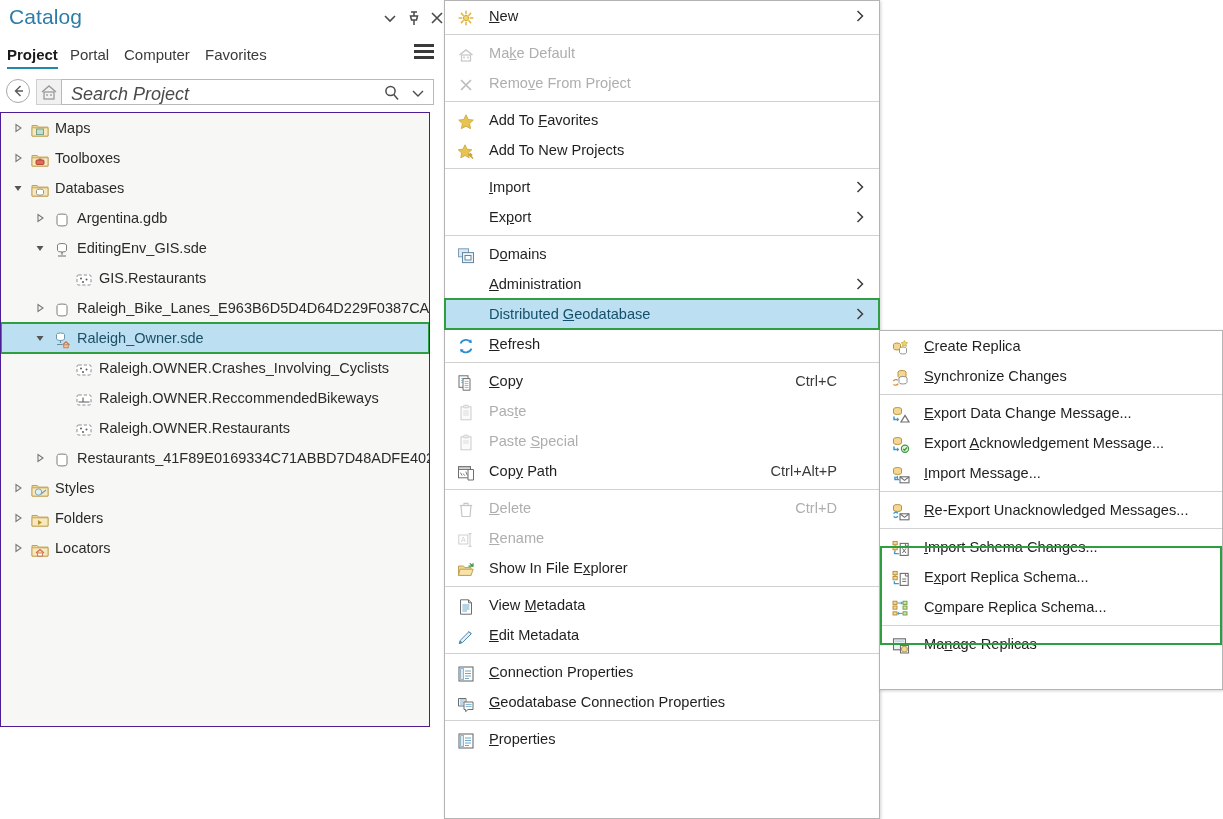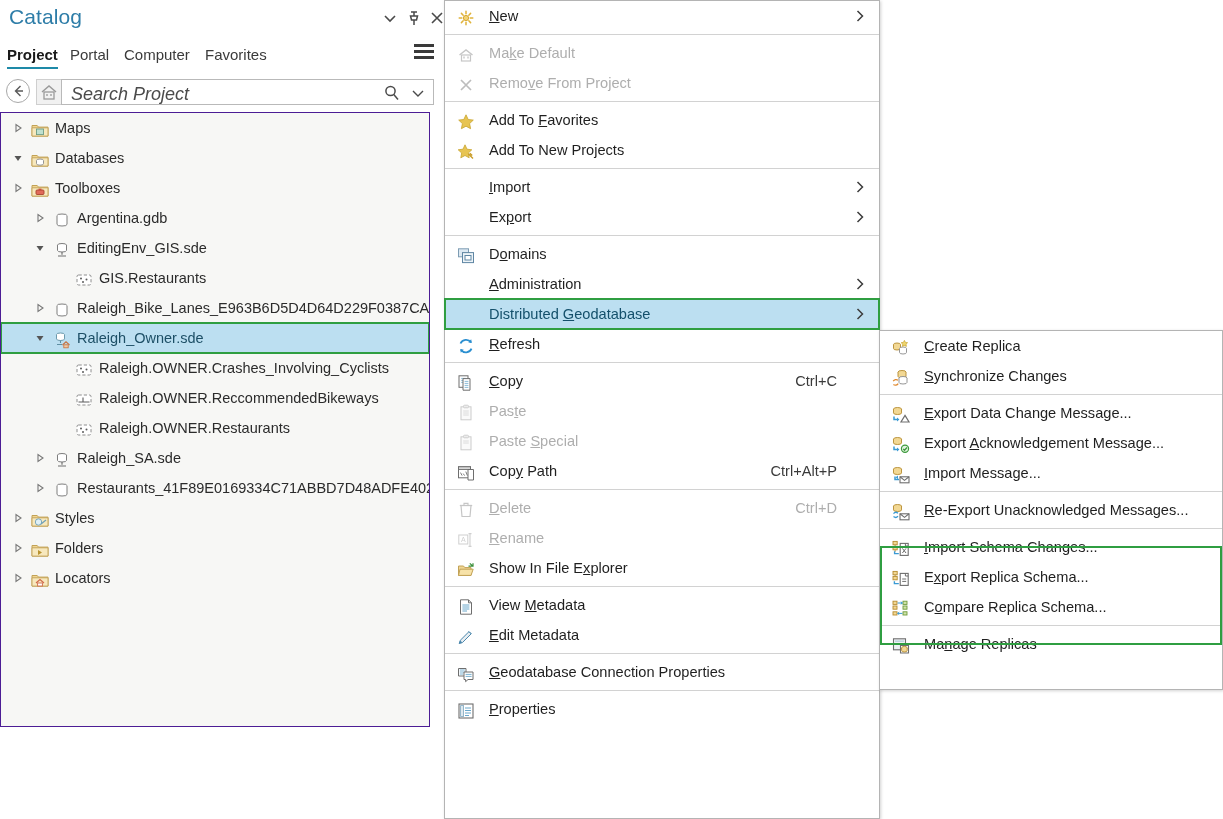--- a/index.html
+++ b/index.html
@@ -300,44 +300,44 @@
         <span class="ticon" style="left:30px"><svg width="18" height="18" viewBox="0 0 18 18">
             <path d="M1 4.5 h5.2 l1.3 1.6 H17 v9 H1 z" fill="#f0d694" stroke="#c2a256" stroke-width="1"></path>
             <path d="M1 6.8 h16 v8.3 H1 z" fill="#f7e8bd" stroke="#c2a256" stroke-width=".9"></path>
             <rect x="5.5" y="8" width="7" height="5.6" fill="#bfe0cf" stroke="#6d9c85" stroke-width=".9"></rect>
           </svg></span>
         <span class="tlabel" style="left:54px">Maps</span>
       </div>
       <div class="tree-row">
         <span class="twisty" style="left:10px;display:flex;align-items:center;justify-content:center;">
           <svg width="10" height="10" viewBox="0 0 10 10">
+            <path d="M3 1.5 L3 8.5 L8 5 Z" fill="none" stroke="#777" stroke-width="1.1"></path>
+          </svg>
+        </span>
+        <span class="ticon" style="left:30px"><svg width="18" height="18" viewBox="0 0 18 18">
+            <path d="M1 4.5 h5.2 l1.3 1.6 H17 v9 H1 z" fill="#f0d694" stroke="#c2a256" stroke-width="1"></path>
+            <path d="M1 6.8 h16 v8.3 H1 z" fill="#f7e8bd" stroke="#c2a256" stroke-width=".9"></path>
+            <rect x="5" y="9" width="8" height="4.5" rx="1" fill="#e06a5a" stroke="#a8432f" stroke-width=".9"></rect>
+            <rect x="7.5" y="7.6" width="3" height="1.6" fill="#c9503c"></rect>
+          </svg></span>
+        <span class="tlabel" style="left:54px">Toolboxes</span>
+      </div>
+      <div class="tree-row">
+        <span class="twisty" style="left:10px;display:flex;align-items:center;justify-content:center;">
+          <svg width="10" height="10" viewBox="0 0 10 10">
             <path d="M1.5 3 L8.5 3 L5 8 Z" fill="#555"></path>
           </svg>
         </span>
         <span class="ticon" style="left:30px"><svg width="18" height="18" viewBox="0 0 18 18">
             <path d="M1 4.5 h5.2 l1.3 1.6 H17 v9 H1 z" fill="#f0d694" stroke="#c2a256" stroke-width="1"></path>
             <path d="M1 6.8 h16 v8.3 H1 z" fill="#f7e8bd" stroke="#c2a256" stroke-width=".9"></path>
             <ellipse cx="9" cy="9.6" rx="3.5" ry="1.6" fill="#ffffff" stroke="#8a8a8a" stroke-width=".9"></ellipse>
             <path d="M5.5 9.6 v3 a3.5 1.6 0 0 0 7 0 v-3" fill="#ffffff" stroke="#8a8a8a" stroke-width=".9"></path>
           </svg></span>
         <span class="tlabel" style="left:54px">Databases</span>
-      </div>
-      <div class="tree-row">
-        <span class="twisty" style="left:10px;display:flex;align-items:center;justify-content:center;">
-          <svg width="10" height="10" viewBox="0 0 10 10">
-            <path d="M3 1.5 L3 8.5 L8 5 Z" fill="none" stroke="#777" stroke-width="1.1"></path>
-          </svg>
-        </span>
-        <span class="ticon" style="left:30px"><svg width="18" height="18" viewBox="0 0 18 18">
-            <path d="M1 4.5 h5.2 l1.3 1.6 H17 v9 H1 z" fill="#f0d694" stroke="#c2a256" stroke-width="1"></path>
-            <path d="M1 6.8 h16 v8.3 H1 z" fill="#f7e8bd" stroke="#c2a256" stroke-width=".9"></path>
-            <rect x="5" y="9" width="8" height="4.5" rx="1" fill="#e06a5a" stroke="#a8432f" stroke-width=".9"></rect>
-            <rect x="7.5" y="7.6" width="3" height="1.6" fill="#c9503c"></rect>
-          </svg></span>
-        <span class="tlabel" style="left:54px">Toolboxes</span>
       </div>
       <div class="tree-row">
         <span class="twisty" style="left:32px;display:flex;align-items:center;justify-content:center;">
           <svg width="10" height="10" viewBox="0 0 10 10">
             <path d="M3 1.5 L3 8.5 L8 5 Z" fill="none" stroke="#777" stroke-width="1.1"></path>
           </svg>
         </span>
         <span class="ticon" style="left:52px"><svg width="18" height="18" viewBox="0 0 18 18">
             <ellipse cx="9" cy="4.6" rx="5" ry="1.6" fill="#ffffff" stroke="#6f6f6f" stroke-width=".9"></ellipse>
             <path d="M4 4.6 v8.8 a5 1.6 0 0 0 10 0 v-8.8" fill="#ffffff" stroke="#6f6f6f" stroke-width=".9"></path>
@@ -418,33 +418,20 @@
           </svg></span>
         <span class="tlabel" style="left:98px">Raleigh.OWNER.Restaurants</span>
       </div>
       <div class="tree-row">
         <span class="twisty" style="left:32px;display:flex;align-items:center;justify-content:center;">
           <svg width="10" height="10" viewBox="0 0 10 10">
             <path d="M3 1.5 L3 8.5 L8 5 Z" fill="none" stroke="#777" stroke-width="1.1"></path>
           </svg>
         </span>
         <span class="ticon" style="left:52px"><svg width="18" height="18" viewBox="0 0 18 18">
-            <ellipse cx="9" cy="4.1" rx="4.5" ry="1.6" fill="#ffffff" stroke="#6f6f6f" stroke-width=".9"></ellipse>
-            <path d="M4.5 4.1 v5.3 a4.5 1.6 0 0 0 9 0 v-5.3" fill="#ffffff" stroke="#6f6f6f" stroke-width=".9"></path>
-            <path d="M9 11 v2.8 M5 15 h8" stroke="#6f6f6f" stroke-width="1.2" fill="none"></path>
-          </svg></span>
-        <span class="tlabel" style="left:76px">Raleigh_SA.sde</span>
-      </div>
-      <div class="tree-row">
-        <span class="twisty" style="left:32px;display:flex;align-items:center;justify-content:center;">
-          <svg width="10" height="10" viewBox="0 0 10 10">
-            <path d="M3 1.5 L3 8.5 L8 5 Z" fill="none" stroke="#777" stroke-width="1.1"></path>
-          </svg>
-        </span>
-        <span class="ticon" style="left:52px"><svg width="18" height="18" viewBox="0 0 18 18">
             <ellipse cx="9" cy="4.6" rx="5" ry="1.6" fill="#ffffff" stroke="#6f6f6f" stroke-width=".9"></ellipse>
             <path d="M4 4.6 v8.8 a5 1.6 0 0 0 10 0 v-8.8" fill="#ffffff" stroke="#6f6f6f" stroke-width=".9"></path>
           </svg></span>
         <span class="tlabel" style="left:76px">Restaurants_41F89E0169334C71ABBD7D48ADFE4025</span>
       </div>
       <div class="tree-row">
         <span class="twisty" style="left:10px;display:flex;align-items:center;justify-content:center;">
           <svg width="10" height="10" viewBox="0 0 10 10">
             <path d="M3 1.5 L3 8.5 L8 5 Z" fill="none" stroke="#777" stroke-width="1.1"></path>
           </svg>
@@ -646,20 +633,28 @@
     </div>
     <div class="mrow">
       <span class="micon"><svg width="18" height="18" viewBox="0 0 18 18">
           <path d="M2.2 15.6 l1 -3.2 L12 3.6 l2.2 2.2 L5.4 14.6 z" fill="#e8eef2" stroke="#4c88ad" stroke-width="1"></path>
           <path d="M12 3.6 l2.2 2.2" stroke="#4c88ad" stroke-width="1"></path>
           <path d="M2.2 15.6 l1 -3.2 l2.2 2.2 z" fill="#4c88ad"></path>
         </svg></span>
       <span class="mlabel"><u>E</u>dit Metadata</span>
     </div>
     <div class="msep"></div>
+    <div class="mrow">
+      <span class="micon"><svg width="18" height="18" viewBox="0 0 18 18">
+          <rect x="2" y="2" width="14" height="14" fill="#fff" stroke="#6e6e6e" stroke-width="1.1"></rect>
+          <rect x="3.6" y="3.6" width="3" height="10.8" fill="#dfe9f0" stroke="#7fa7bf" stroke-width=".8"></rect>
+          <path d="M8 6h6M8 8.5h6M8 11h6M8 13.5h4" stroke="#6aa8cc" stroke-width="1"></path>
+        </svg></span>
+      <span class="mlabel"><u>C</u>onnection Properties</span>
+    </div>
     <div class="mrow">
       <span class="micon"><svg width="18" height="18" viewBox="0 0 18 18">
           <path d="M1.5 3.5 h7.5 v7.5 h-7.5 z" fill="#fff" stroke="#6e6e6e" stroke-width="1"></path>
           <path d="M2.8 5h5M2.8 7h5M2.8 9h3.5" stroke="#6aa8cc" stroke-width=".9"></path>
           <path d="M7 7 h9 v7.5 h-5 l-2.4 2.2 v-2.2 h-1.6 z" fill="#fff" stroke="#6e6e6e" stroke-width="1"></path>
           <path d="M8.6 9.4h6M8.6 11.4h6" stroke="#6aa8cc" stroke-width=".9"></path>
         </svg></span>
       <span class="mlabel"><u>G</u>eodatabase Connection Properties</span>
     </div>
     <div class="msep"></div>

